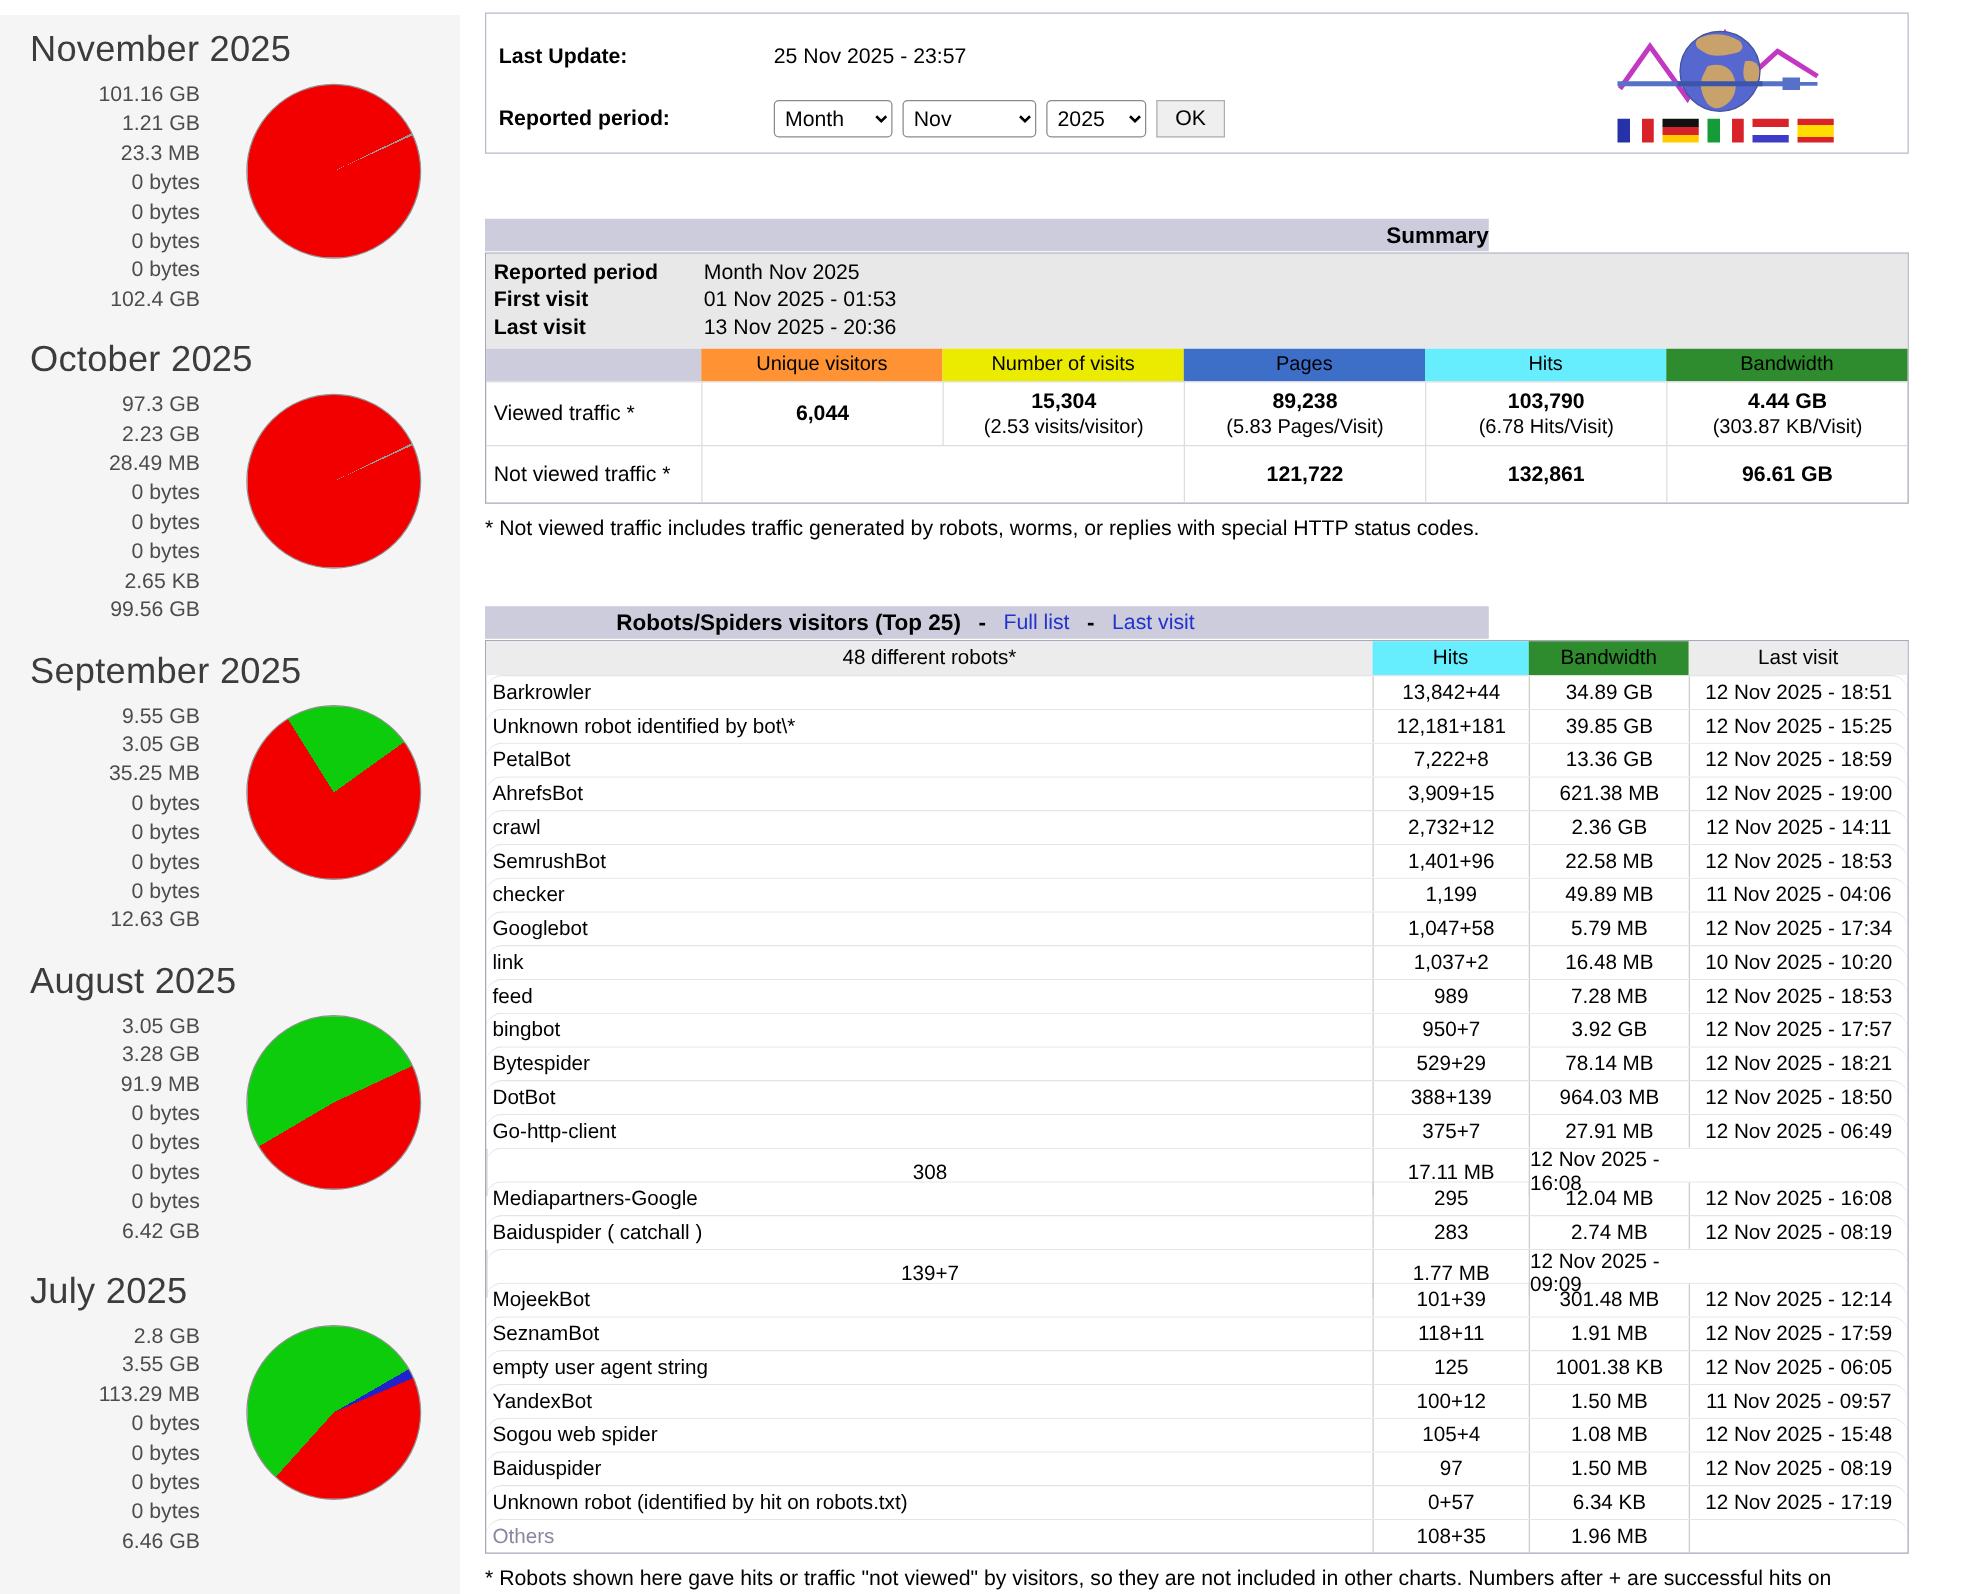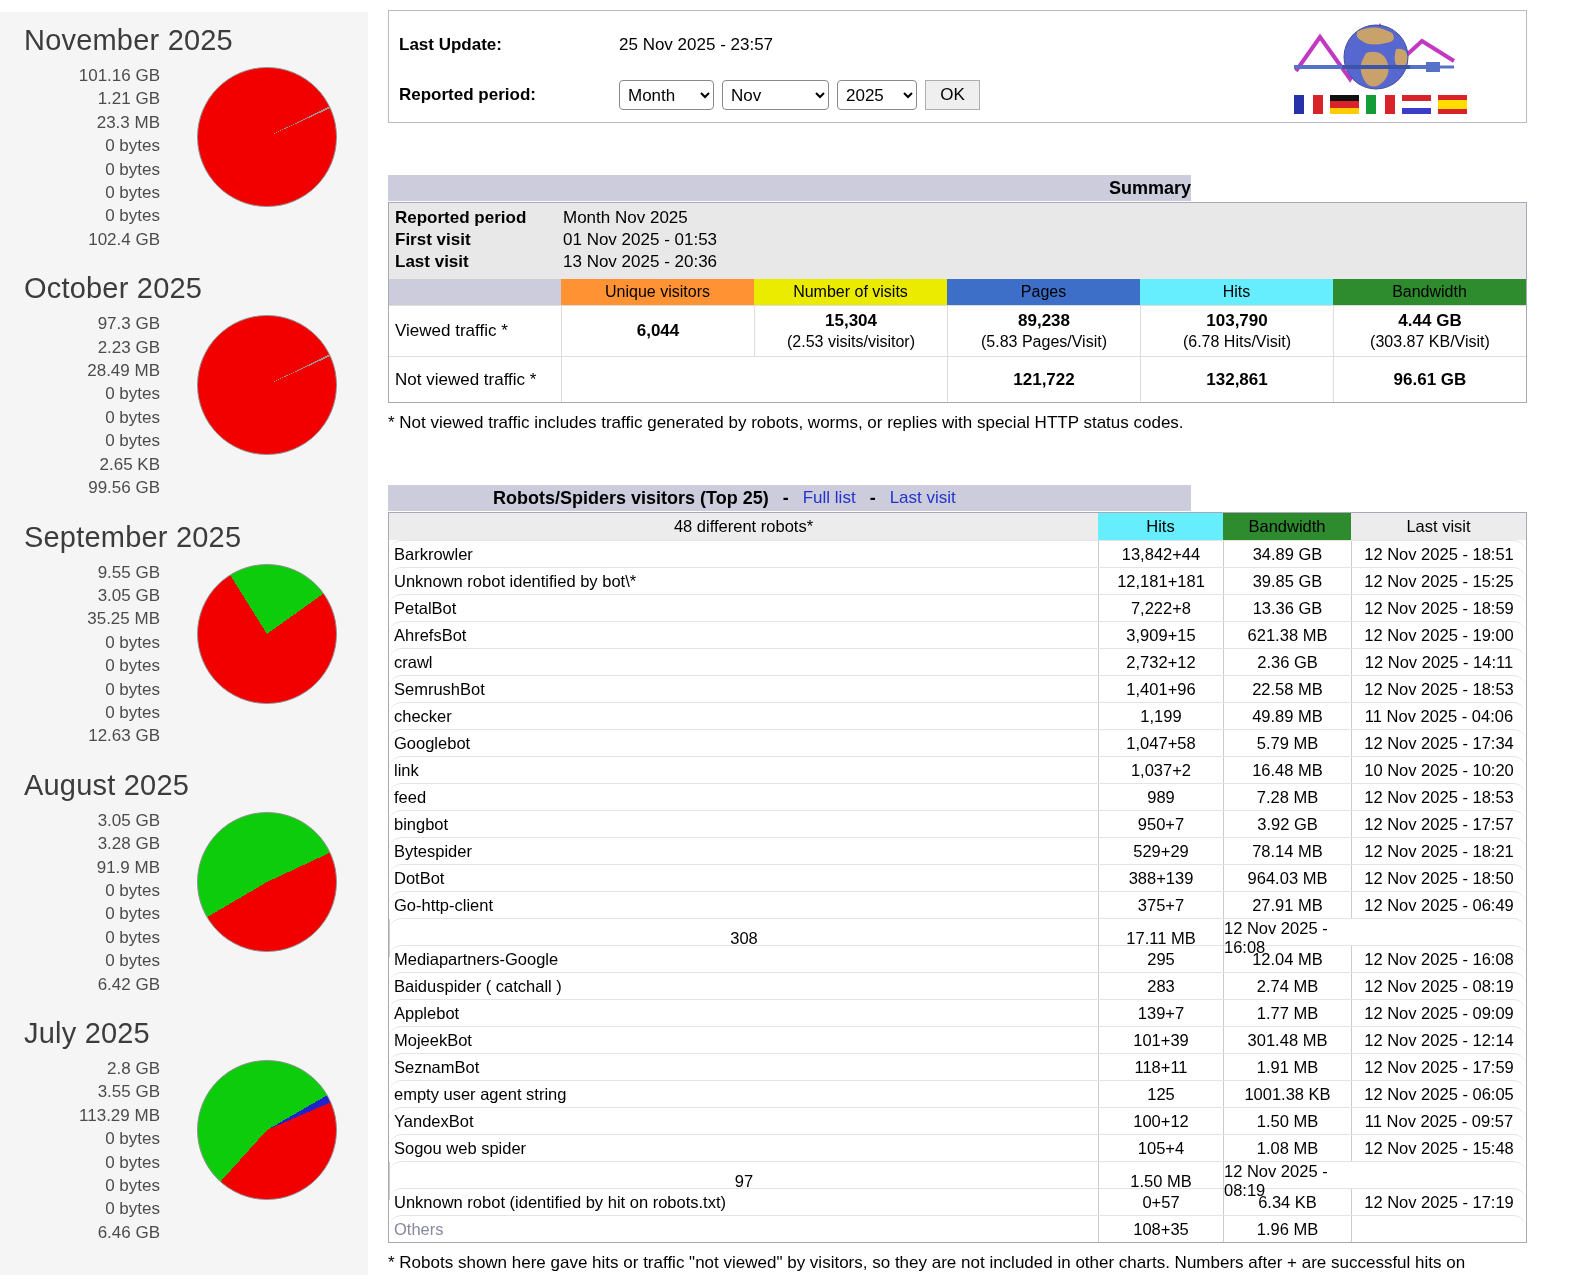--- a/index.html
+++ b/index.html
@@ -426,21 +426,20 @@
         </div>
 
         <div class="rob-grid-row rob-row">
           <div class="c-name">Baiduspider ( catchall )</div>
           <div class="c-hits">283</div>
           <div class="c-bw">2.74 MB</div>
           <div class="c-last">12 Nov 2025 - 08:19</div>
         </div>
 
         <div class="rob-grid-row rob-row">
-          <div class="c-name">Applebot</div>
           <div class="c-hits">139+7</div>
           <div class="c-bw">1.77 MB</div>
           <div class="c-last">12 Nov 2025 - 09:09</div>
         </div>
 
         <div class="rob-grid-row rob-row">
           <div class="c-name">MojeekBot</div>
           <div class="c-hits">101+39</div>
           <div class="c-bw">301.48 MB</div>
           <div class="c-last">12 Nov 2025 - 12:14</div>
@@ -468,20 +467,21 @@
         </div>
 
         <div class="rob-grid-row rob-row">
           <div class="c-name">Sogou web spider</div>
           <div class="c-hits">105+4</div>
           <div class="c-bw">1.08 MB</div>
           <div class="c-last">12 Nov 2025 - 15:48</div>
         </div>
 
         <div class="rob-grid-row rob-row">
+          <div class="c-name">Baiduspider</div>
           <div class="c-hits">97</div>
           <div class="c-bw">1.50 MB</div>
           <div class="c-last">12 Nov 2025 - 08:19</div>
         </div>
 
         <div class="rob-grid-row rob-row">
           <div class="c-name">Unknown robot (identified by hit on robots.txt)</div>
           <div class="c-hits">0+57</div>
           <div class="c-bw">6.34 KB</div>
           <div class="c-last">12 Nov 2025 - 17:19</div>

